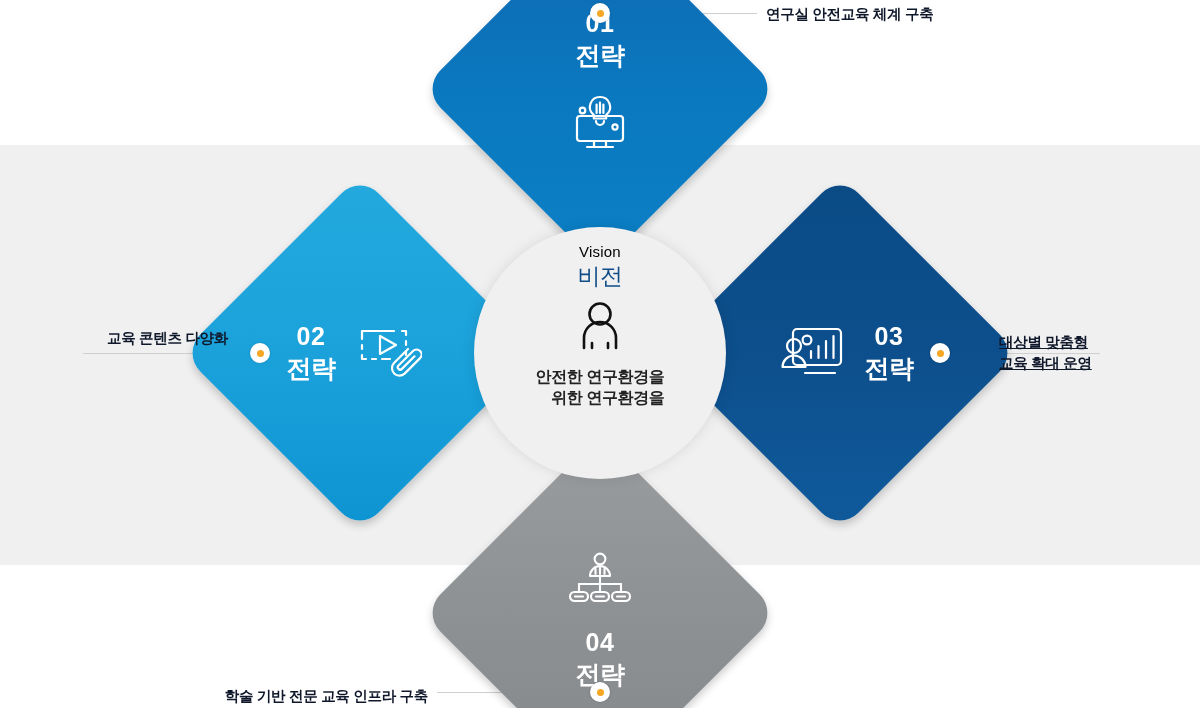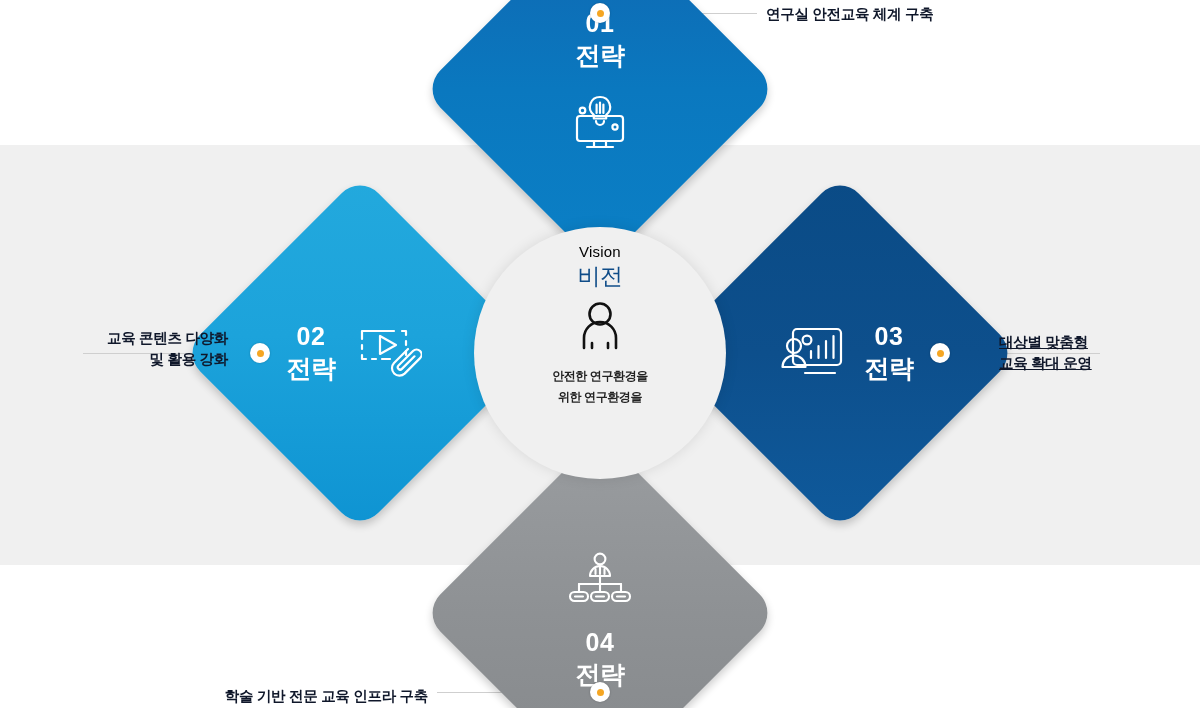--- a/index.html
+++ b/index.html
@@ -79,22 +79,22 @@
     position:absolute;
     width:252px;height:252px;border-radius:50%;
     background:#f0f0f0;
     display:flex;flex-direction:column;align-items:center;justify-content:flex-start;
     box-shadow:0 0 14px rgba(0,0,0,.10);
   }
   .vis-en{color:#000000;font-size:15px;line-height:20px;margin-top:15px;letter-spacing:0.2px;}
   .vis-ko{color:#0f4c88;font-size:23px;font-weight:normal;line-height:28px;letter-spacing:-0.5px;}
   .vis-icon{margin-top:10px;}
   .vis-desc{
-    color:#222222;font-size:12px;font-weight:bold;line-height:21px;
-    text-align:center;margin-top:6px;letter-spacing:-0.4px;
+    color:#222222;font-size:16px;font-weight:bold;line-height:21px;
+    text-align:right;margin-top:6px;letter-spacing:-0.4px;
   }
 </style>
 </head>
 <body>
 
 <div id="stage">
 
   <div class="band" style="top:145px;height:420px;"></div>
 
   <div class="conn-line h" style="left:612px;top:13px;width:145px;"></div>
@@ -238,21 +238,20 @@
       <i></i>
     </div>
   <div class="dot" style="left:590px;top:682px;">
       <i></i>
     </div>
 
   <div class="olabel l" style="left:766px;top:4px;">연구실 안전교육 체계 구축</div>
 
   <div class="olabel r" style="left:0px;top:328px;width:228px;">
     <div>교육 콘텐츠 다양화</div>
-    <div>및 활용 강화</div>
   </div>
 
   <div class="olabel l" style="left:999px;top:332px;width:200px;text-decoration:underline;">
     <div>대상별 맞춤형</div>
     <div>교육 확대 운영</div>
   </div>
 
   <div class="olabel r" style="left:0px;top:686px;width:428px;">학술 기반 전문 교육 인프라 구축</div>
 
 </div>

